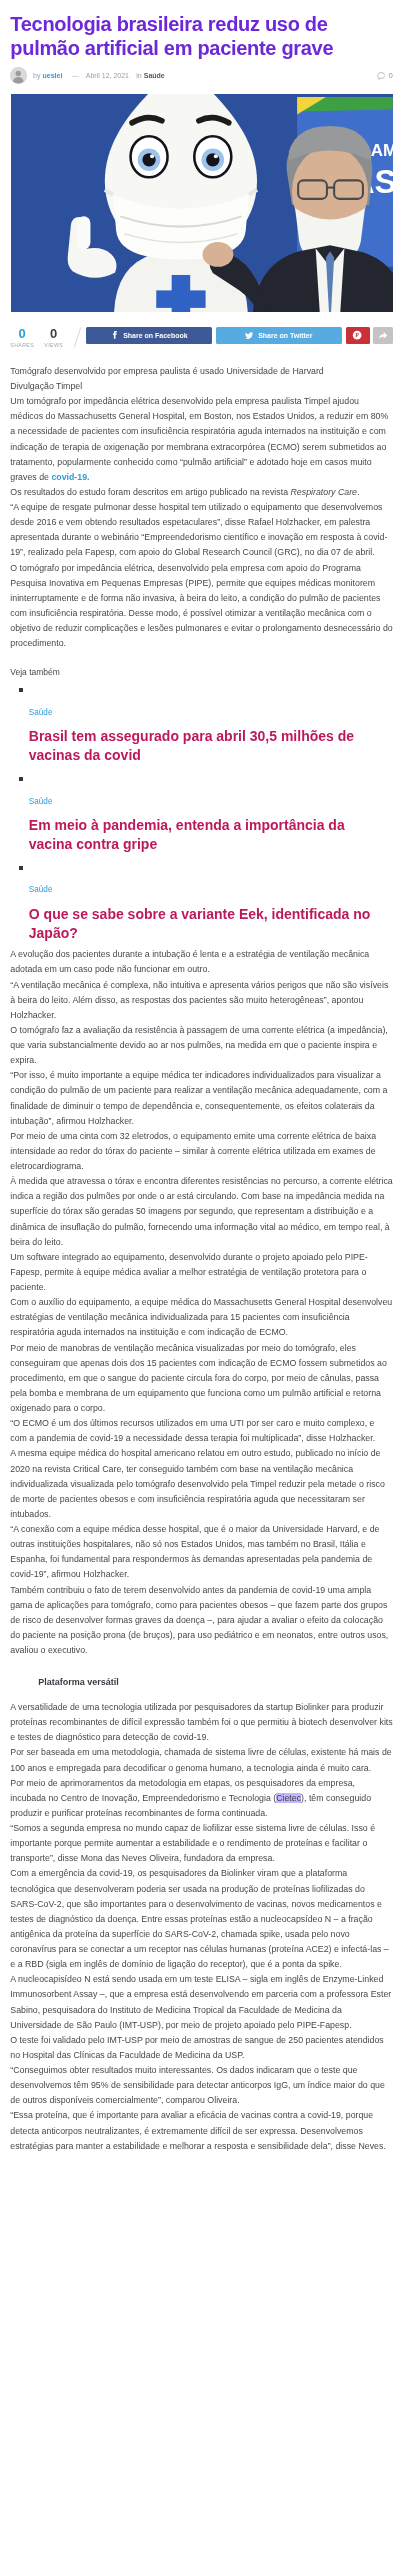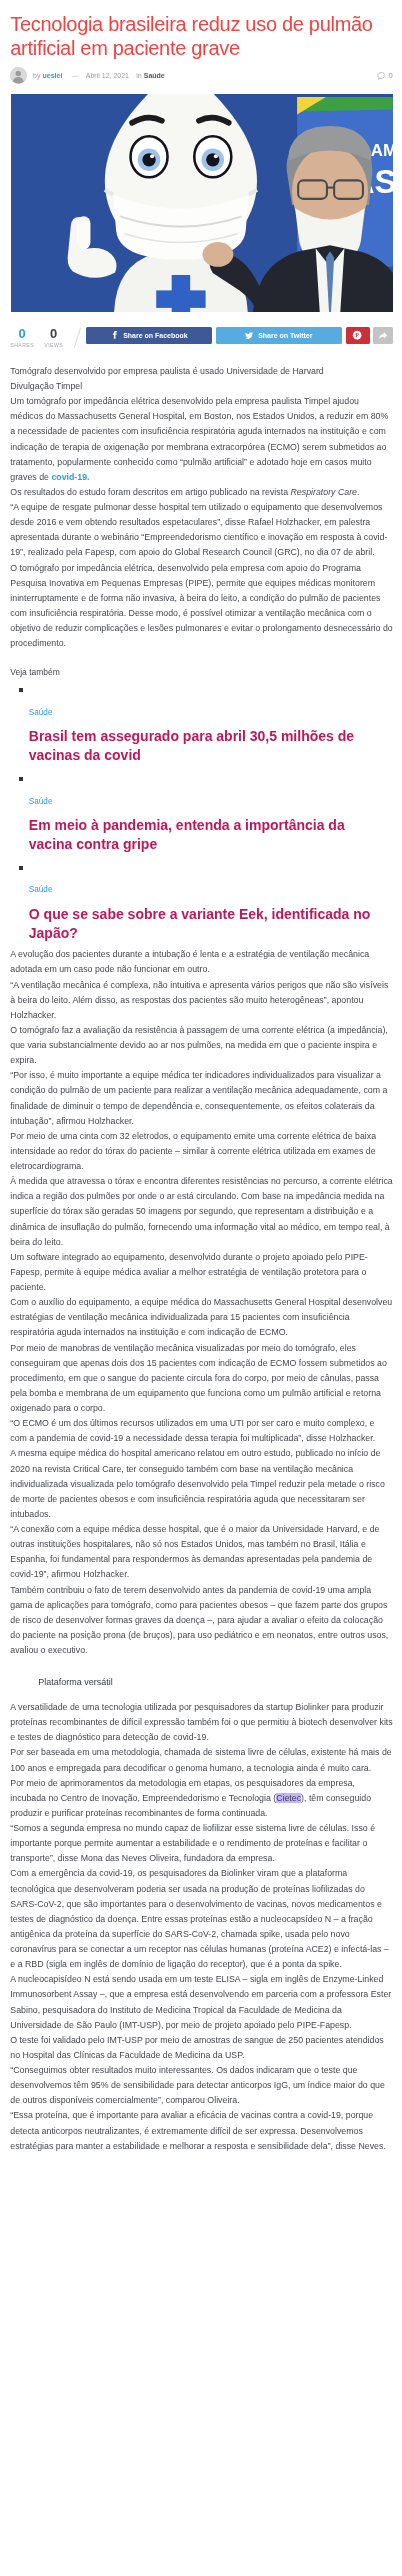--- a/index.html
+++ b/index.html
@@ -1,19 +1,19 @@
 <!DOCTYPE html>
 <html style="font-size:8.2px"><head>
 <meta charset="utf-8">
 <style>
   html,body{margin:0;padding:0;background:#ffffff;}
   body{width:403px;font-family:"Liberation Sans",sans-serif;color:#45484d;}
   .page{width:403px;overflow:hidden;}
   .inner{padding:0 10.3px;}
-  h1.title{margin:13.4px 0 7.2px;font-size:20px;line-height:1.17;font-weight:400;color:#ef4444;letter-spacing:-0.3px;}
+  h1.title{margin:13.4px 0 7.2px;font-size:20px;line-height:1.17;font-weight:700;color:#6d28d9;letter-spacing:-0.3px;}
   
   .byline{display:flex;align-items:center;font-size:7px;color:#9aa0a6;margin:7.2px 0 10.3px;}
   .byline .avatar{width:16.5px;height:16.5px;border-radius:50%;background:#d9d9d9;display:inline-flex;align-items:center;justify-content:center;margin-right:6.2px;overflow:hidden;flex:0 0 auto;}
   .byline a.author{color:#2d9cdb;font-weight:700;text-decoration:none;margin:0 2.1px;}
   .byline .sep{margin:0 7.2px;color:#b6bbc1;}
   .byline .date{color:#9aa0a6;margin-right:7.2px;}
   .byline .cat{color:#55585d;font-weight:700;margin-left:2.1px;text-decoration:none;}
   .byline .spacer{flex:1;}
   .comments{display:inline-flex;align-items:center;color:#8d9196;font-size:7.7px;gap:3.1px;}
   
@@ -36,21 +36,21 @@
   
   .para{font-size:8.8px;line-height:1.72;color:#45484d;margin:0 0;}
   a.inline-link{color:#2d9cdb;font-weight:700;text-decoration:none;}
   a.mark-link{background:#c4b5fd;color:#3c3f43;text-decoration:none;}
   em.journal{font-style:italic;}
   .note-label{font-size:8.5px;color:#46494e;margin:15.5px 0 3.1px;}
   .related-item{margin:0 0 3.1px;}
   .bullet{display:block;width:4.1px;height:4.1px;background:#333639;margin:11.3px 0 15.5px 8.8px;}
   a.related-cat{display:inline-block;color:#2d9cdb;font-size:8.2px;text-decoration:none;margin:0 0 0 18.5px;}
   a.related-title{display:block;color:#be185d;font-size:14px;font-weight:600;line-height:1.38;text-decoration:none;margin:10.3px 18.5px 4.1px;}
-  h3.subhead{font-size:9px;font-weight:400;color:#383c42;margin:18.5px 0 13.4px;padding-left:28px;}
+  h3.subhead{font-size:9px;font-weight:700;color:#383c42;margin:18.5px 0 13.4px;padding-left:28px;}
 </style>
 </head>
 <body>
 
 <div class="page">
   <div class="inner">
 
     <h1 class="title">Tecnologia brasileira reduz uso de pulmão artificial em paciente grave</h1>
 
     <div class="byline">

